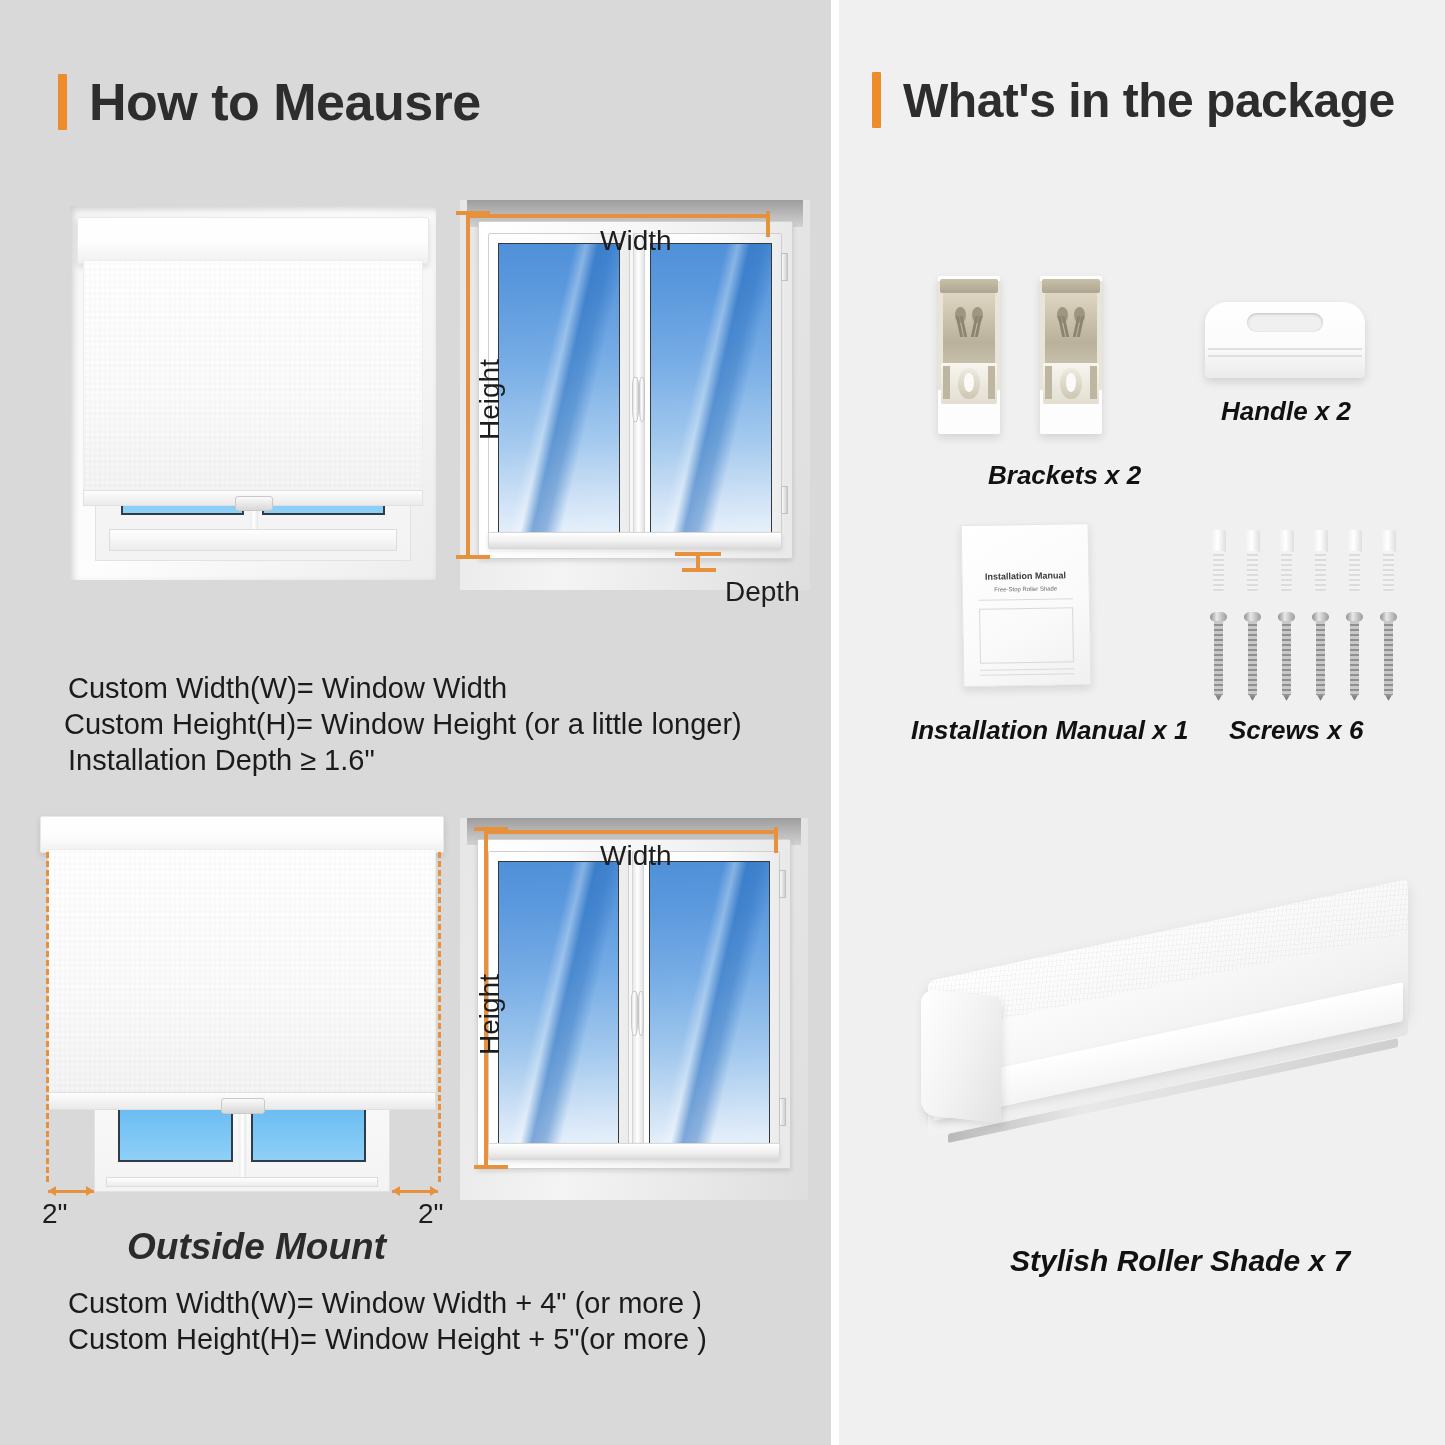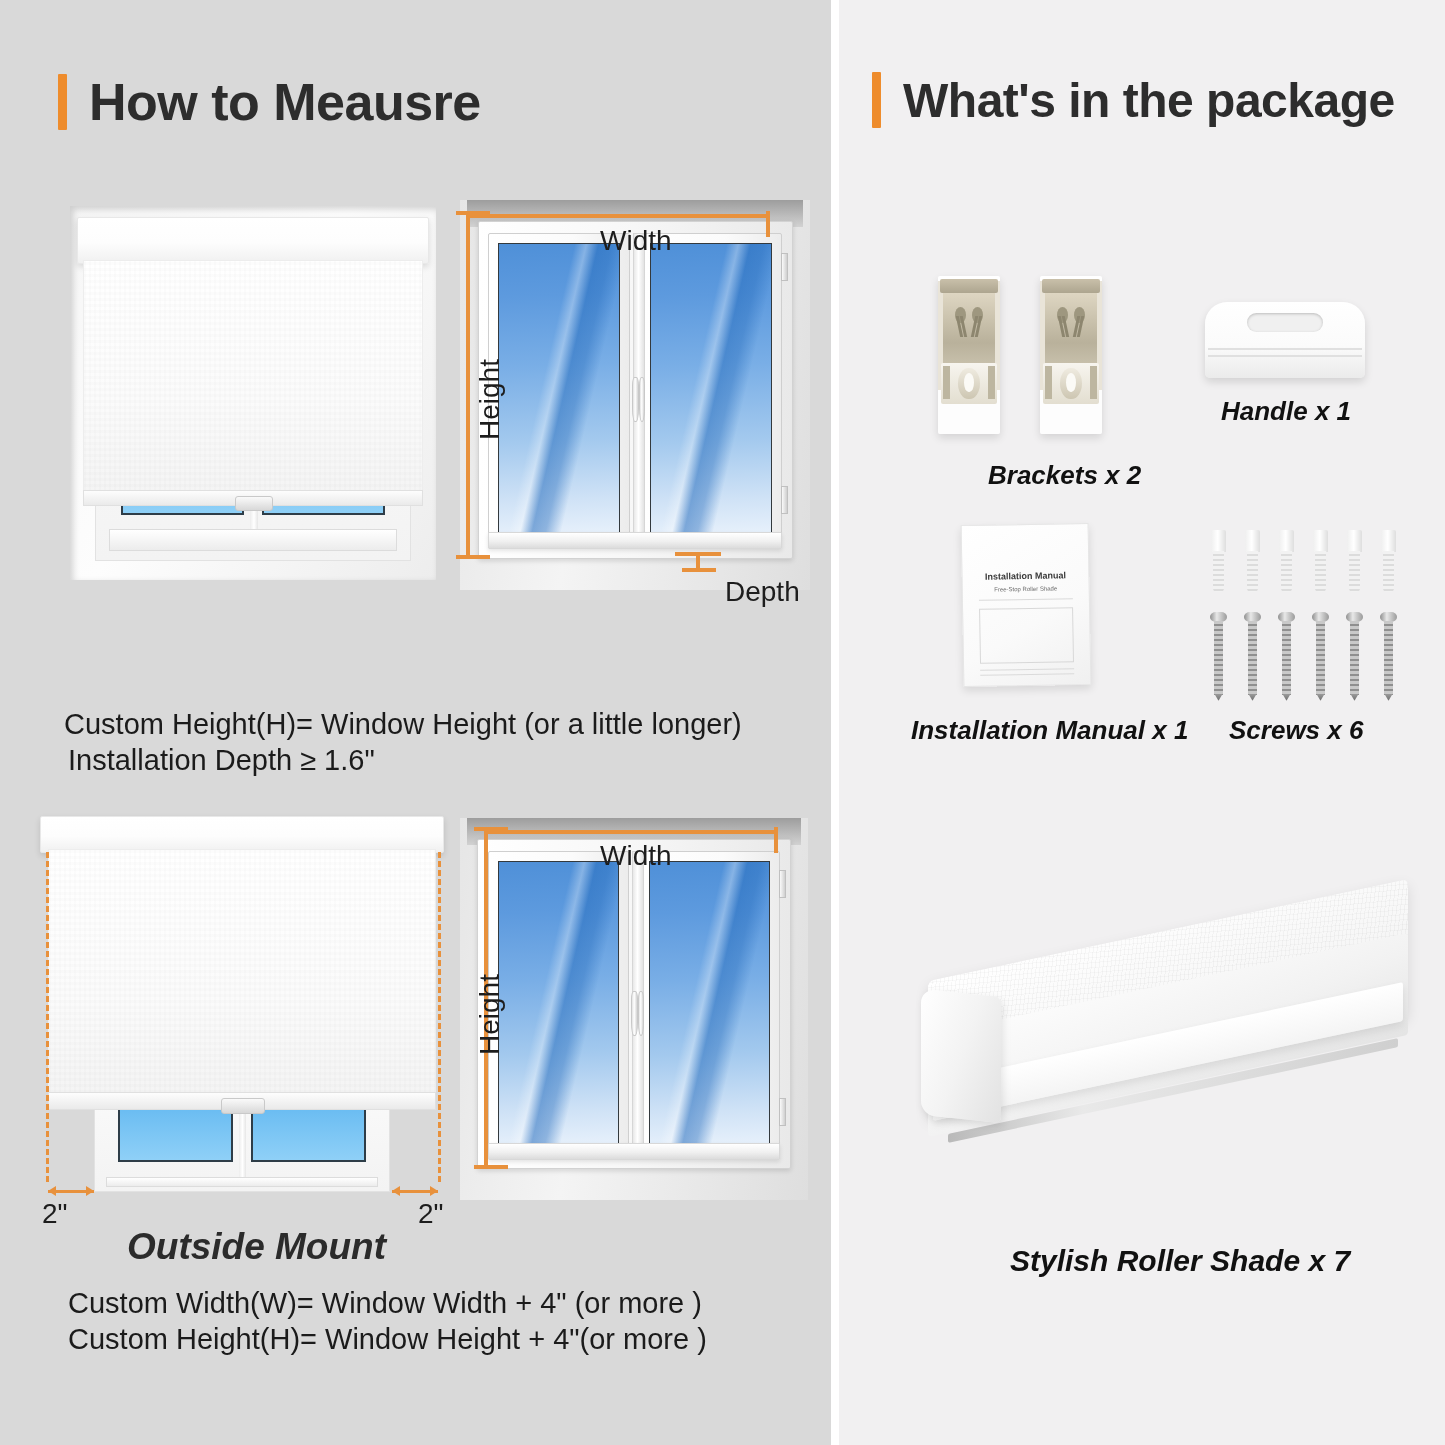--- a/index.html
+++ b/index.html
@@ -261,20 +261,21 @@
     <div class="mk" style="left:10px;top:14px;width:300px;height:4px;"></div>
     <div class="mk" style="left:306px;top:11px;width:4px;height:26px;"></div>
     <div class="mk" style="left:215px;top:352px;width:46px;height:4px;"></div>
     <div class="mk" style="left:236px;top:352px;width:4px;height:20px;"></div>
     <div class="mk" style="left:222px;top:368px;width:34px;height:4px;"></div>
   </div>
   <div class="mk-lbl" style="left:600px;top:225px;">Width</div>
   <div class="mk-lbl vert" style="left:474px;top:440px;">Height</div>
   <div class="mk-lbl" style="left:725px;top:576px;">Depth</div>
 
+  <div class="bodytxt" style="left:68px;top:670px;">Custom Width(W)= Window Width</div>
   <div class="bodytxt" style="left:64px;top:706px;">Custom Height(H)= Window Height (or a little longer)</div>
   <div class="bodytxt" style="left:68px;top:742px;">Installation Depth ≥ 1.6"</div>
 
   <div class="shade-scene" style="left:36px;top:812px;width:412px;height:392px;">
     <div class="sc-wall"></div>
     <div class="sc-win" style="left:14%;right:14%;top:62%;bottom:3%;">
       <div class="sc-pane l" style="top:18%;bottom:22%;"></div>
       <div class="sc-pane r" style="top:18%;bottom:22%;"></div>
       <div class="sc-post" style="top:10%;bottom:10%;"></div>
       <div class="sc-base"></div>
@@ -319,21 +320,21 @@
     <div class="mk" style="left:14px;top:9px;width:34px;height:4px;"></div>
     <div class="mk" style="left:14px;top:347px;width:34px;height:4px;"></div>
     <div class="mk" style="left:28px;top:12px;width:290px;height:4px;"></div>
     <div class="mk" style="left:314px;top:9px;width:4px;height:26px;"></div>
   </div>
   <div class="mk-lbl" style="left:600px;top:840px;">Width</div>
   <div class="mk-lbl vert" style="left:474px;top:1055px;">Height</div>
 
   <div class="caption" style="left:127px;top:1226px;font-style:italic;">Outside Mount</div>
   <div class="bodytxt" style="left:68px;top:1285px;">Custom Width(W)= Window Width + 4" (or more )</div>
-  <div class="bodytxt" style="left:68px;top:1321px;">Custom Height(H)= Window Height + 4"(or more )</div>
+  <div class="bodytxt" style="left:68px;top:1321px;">Custom Height(H)= Window Height + 5"(or more )</div>
 
   <div class="bracket" style="left:938px;top:276px;">
     <div class="top-plate"></div>
     <div class="body">
       <div class="hole h1"></div>
       <div class="hole h2"></div>
       <div class="v v1"></div>
       <div class="v v2"></div>
       <div class="v v3"></div>
       <div class="v v4"></div>
@@ -362,21 +363,21 @@
         <i></i>
       </div>
   </div>
   <div class="item-label" style="left:947px;top:460px;margin-left:41px;">Brackets x 2</div>
 
   <div class="handle-part" style="left:1205px;top:302px;">
     <div class="slot"></div>
     <div class="ridge" style="top:60%;"></div>
     <div class="ridge" style="top:70%;"></div>
   </div>
-  <div class="item-label" style="left:1221px;top:396px;">Handle x 1</div>
+  <div class="item-label" style="left:1221px;top:396px;">Handle x 2</div>
 
   <div class="manual" style="left:962px;top:524px;">
     <div class="m-title">Installation Manual</div>
     <div class="m-sub">Free-Stop Roller Shade</div>
     <div class="m-line" style="top:46%;"></div>
     <div class="m-box"></div>
     <div class="m-line" style="top:90%;"></div>
     <div class="m-line" style="top:93%;"></div>
   </div>
   <div class="item-label" style="left:911px;top:715px;">Installation Manual x 1</div>

